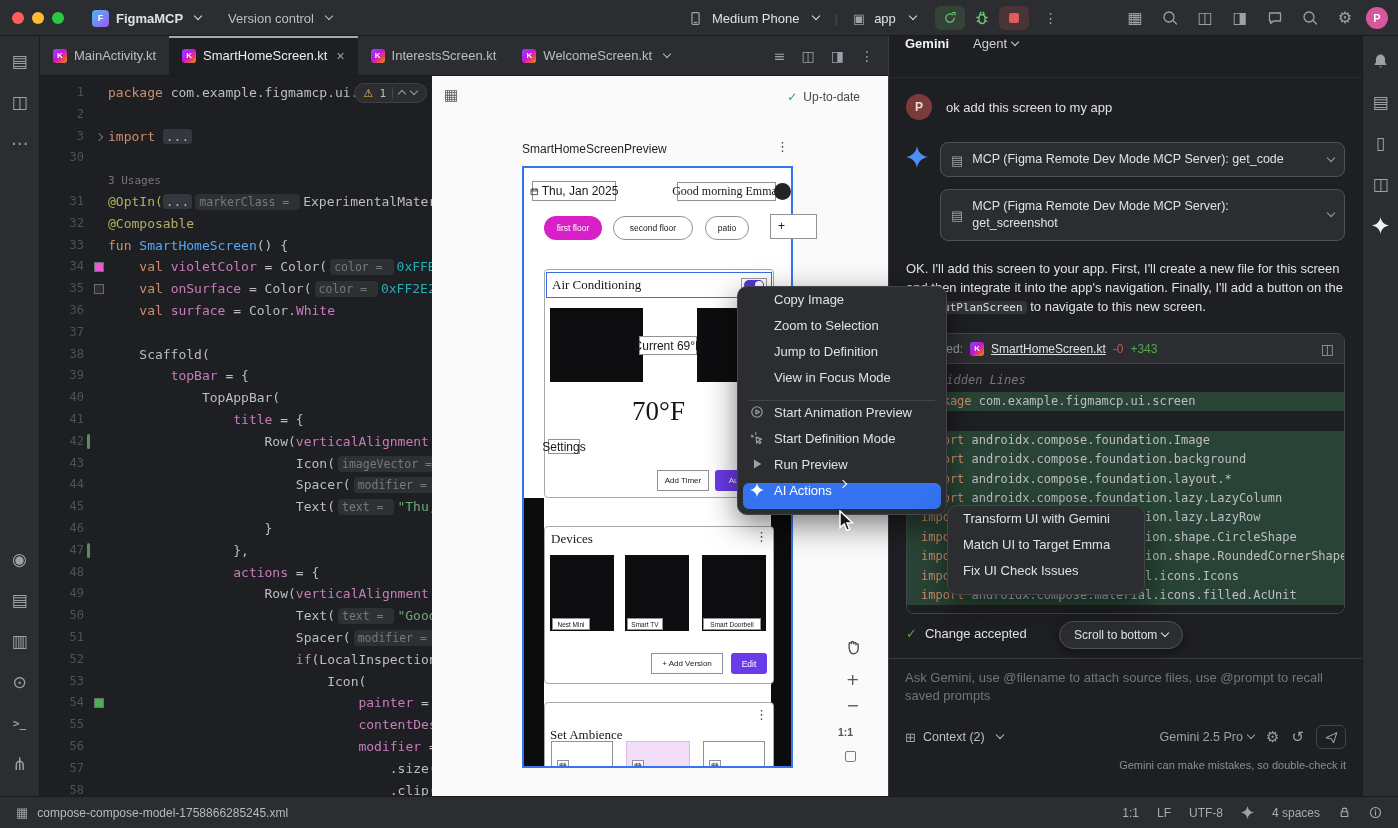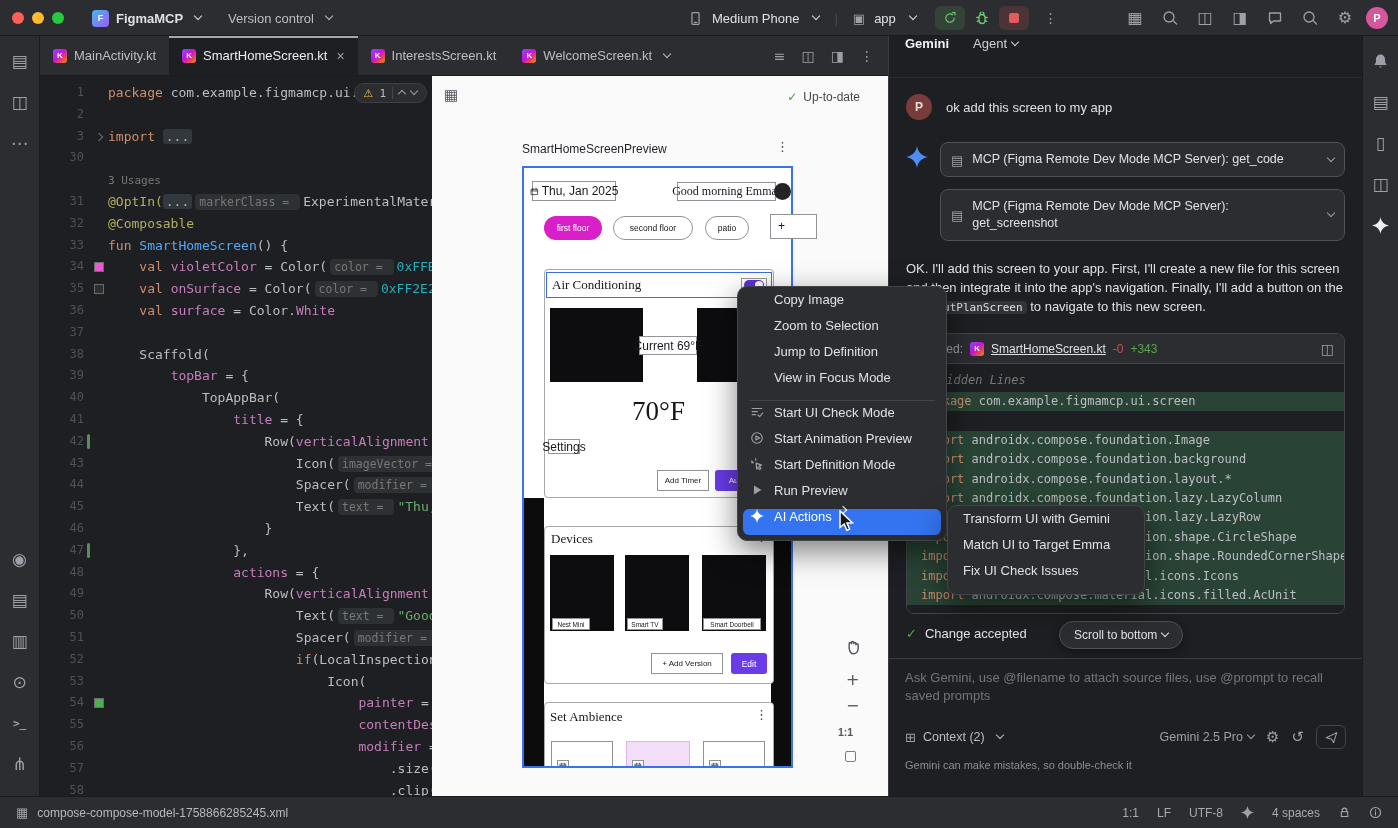--- a/index.html
+++ b/index.html
@@ -111,21 +111,21 @@
   .k2{color:#CF8E6D}
   .changed{display:flex;gap:8px;align-items:center;margin-top:12px}
   .okchk{color:#57A64A;font-family:"DejaVu Sans",sans-serif}
   .scrollbtn{position:absolute;left:170px;top:585px;height:28px;padding:0 14px;background:#2B2D30;border:1px solid #4E5157;border-radius:14px;display:flex;align-items:center;font-size:12px;color:#DFE1E5;z-index:20;box-shadow:0 3px 10px rgba(0,0,0,.4)}
   .g-bottom{position:absolute;left:0;right:0;top:622px;bottom:0;border-top:1px solid #393B40;padding:10px 16px 0}
   .g-bottom textarea{width:100%;height:46px;background:transparent;border:none;resize:none;outline:none;font-family:"Liberation Sans",sans-serif;font-size:13px;color:#DFE1E5;line-height:18px}
   .g-bottom textarea::placeholder{color:#71757C}
   .g-controls{display:flex;align-items:center;margin-top:6px;font-size:12.5px;color:#BCBEC4}
   .g-right{margin-left:auto;display:flex;align-items:center;gap:12px;color:#9DA0A8}
   .sendbox{width:30px;height:24px;border:1px solid #43454A;border-radius:6px;display:flex;align-items:center;justify-content:center;color:#9DA0A8}
-  .disclaim{text-align:left;font-size:11px;color:#8A8E94;margin-top:10px}
+  .disclaim{text-align:right;font-size:11px;color:#8A8E94;margin-top:10px}
 
   
   #statusbar{position:absolute;left:0;bottom:0;width:1398px;height:32px;background:#2B2D30;border-top:1px solid #1A1B1E;display:flex;align-items:center;padding:0 16px;font-size:12px;color:#B6B9BF;gap:9px}
   .sb-right{margin-left:auto;display:flex;align-items:center;gap:18px;color:#A8ABB1}
 </style>
 </head>
 <body>
 
 <div id="app">
 
@@ -404,21 +404,21 @@
           </div>
         <div class="abs bx ctr" style="left:106px;top:126px;width:72px;height:21px;font-size:8px;color:#17181B">
             <span>+ Add Version</span>
           </div>
         <div class="abs ctr pbtn" style="left:186px;top:126px;width:36px;height:21px;font-size:8.5px">
             <span>Edit</span>
           </div>
       </div>
 
       <div class="abs" style="left:20px;top:534px;width:230px;height:80px;border:1px solid #A8A8A8;border-radius:4px;background:#fff">
-        <span class="pv-serif" style="position:absolute;left:5px;top:6px;font-size:13px">Set Ambience</span>
+        <span class="pv-serif" style="position:absolute;left:5px;top:24px;font-size:13px">Set Ambience</span>
         <span class="abs kebab glyph" style="right:5px;top:5px">⋮</span>
         <div class="abs bx" style="left:6px;top:38px;width:62px;height:40px">
           <span class="abs bx ctr" style="left:5px;top:18px;width:12px;height:12px">
               <span style="display:flex;color:#333">
                 <svg viewBox="0 0 16 16" width="8" height="8">
                   <path d="M2.5 4h11v9.5h-11ZM2.5 7h11M5.2 2.2V5M10.8 2.2V5" fill="none" stroke="currentColor" stroke-width="1.3" stroke-linecap="round" stroke-linejoin="round"></path>
                 </svg>
               </span>
             </span>
         </div>
@@ -607,28 +607,20 @@
         <span>Jump to Definition</span>
       </div>
       <div class="mi">
         <div class="mic"></div>
         <span>View in Focus Mode</span>
       </div>
       <div class="msep"></div>
       <div class="mi">
         <div class="mic">
           <svg viewBox="0 0 16 16" width="14" height="14">
-            <path d="M2.5 4h11M2.5 7.5h6M2.5 11h4m2.5.2 2 2 3.5-4" fill="none" stroke="currentColor" stroke-width="1.3" stroke-linecap="round" stroke-linejoin="round"></path>
-          </svg>
-        </div>
-        <span>Start UI Check Mode</span>
-      </div>
-      <div class="mi">
-        <div class="mic">
-          <svg viewBox="0 0 16 16" width="14" height="14">
             <path d="M8 2a6 6 0 1 1 0 12A6 6 0 0 1 8 2Zm-1.3 3.7L11 8l-4.3 2.3Z" fill="none" stroke="currentColor" stroke-width="1.3" stroke-linecap="round" stroke-linejoin="round"></path>
           </svg>
         </div>
         <span>Start Animation Preview</span>
       </div>
       <div class="mi">
         <div class="mic">
           <svg viewBox="0 0 16 16" width="14" height="14">
             <path d="M6.5 1.8v2m-4.7.7 1.5 1.4M1.8 6.5h2M7 7l6.2 2.3-2.8 1.1 2.1 2.8-1.6 1.2-2.1-2.8L7.6 14Z" fill="none" stroke="currentColor" stroke-width="1.3" stroke-linecap="round" stroke-linejoin="round"></path>
           </svg>

